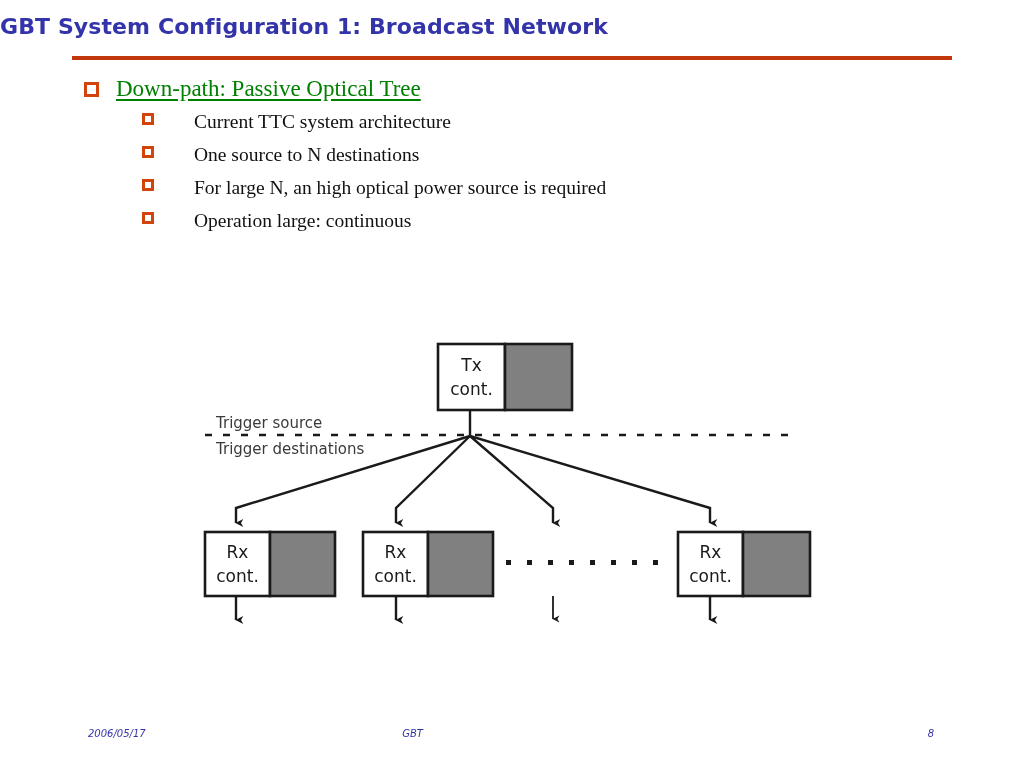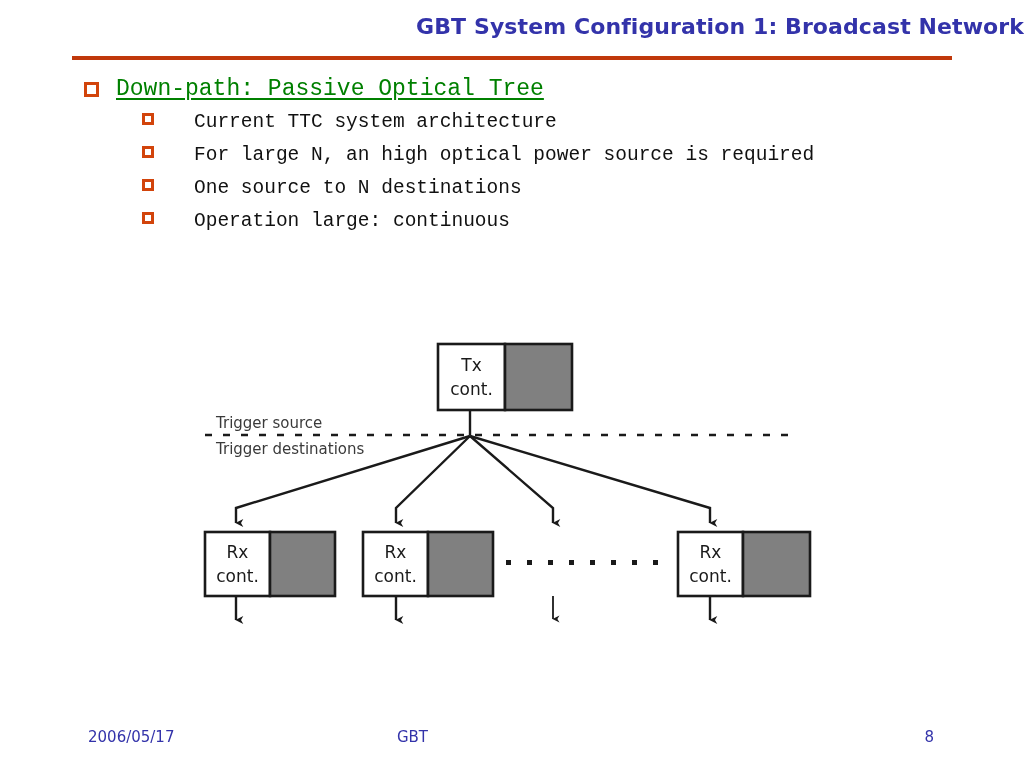--- a/index.html
+++ b/index.html
@@ -14,21 +14,21 @@
     overflow: hidden;
     font-family: "DejaVu Sans", sans-serif;
   }
 
   
   #slide-title {
     position: absolute;
     left: 0;
     top: 14px;
     width: 1024px;
-    text-align: right;
+    text-align: left;
     font-family: "DejaVu Sans", sans-serif;
     font-size: 22px;
     font-weight: bold;
     color: #3333aa;
     letter-spacing: 0.1px;
   }
   #title-rule {
     position: absolute;
     left: 72px;
     top: 56px;
@@ -71,21 +71,21 @@
     margin-right: 17px;
   }
   .lvl2 .sq {
     width: 12px;
     height: 12px;
     border-width: 3px;
     margin-top: 7px;
     margin-right: 14px;
   }
   .btext {
-    font-family: Liberation Mono, monospace;
+    font-family: Liberation Serif, serif;
   }
   .lvl1 .btext {
     font-size: 23px;
     color: #008000;
     text-decoration: underline;
     text-underline-offset: 3px;
     line-height: 30px;
   }
   .lvl2 .btext {
     font-size: 19.5px;
@@ -117,21 +117,22 @@
 
   
   #footer {
     position: absolute;
     left: 0;
     top: 728px;
     width: 1024px;
     height: 26px;
     color: #3333aa;
     font-family: "DejaVu Sans", sans-serif;
-    font-size: 15px;
+    font-size: 10px;
+    font-style: italic;
   }
   #footer-date  { position: absolute; left: 88px;  top: 0; }
   #footer-center{ position: absolute; left: 0; top: 0; width: 825px; text-align: center; }
   #footer-page  { position: absolute; right: 90px; top: 0; }
 </style>
 </head>
 <body>
 
 <div id="slide-title">GBT System Configuration 1: Broadcast Network</div>
 <div id="title-rule"></div>
@@ -143,26 +144,26 @@
     <span class="btext">Down-path: Passive Optical Tree</span>
   </div>
 
   <div class="blt lvl2">
     <span class="sq"></span>
     <span class="btext">Current TTC system architecture</span>
   </div>
 
   <div class="blt lvl2">
     <span class="sq"></span>
+    <span class="btext">One source to N destinations</span>
+  </div>
+
+  <div class="blt lvl2">
+    <span class="sq"></span>
     <span class="btext">For large N, an high optical power source is required</span>
-  </div>
-
-  <div class="blt lvl2">
-    <span class="sq"></span>
-    <span class="btext">One source to N destinations</span>
   </div>
 
   <div class="blt lvl2">
     <span class="sq"></span>
     <span class="btext">Operation large: continuous</span>
   </div>
 
 </div>
 
 <div id="diagram">

